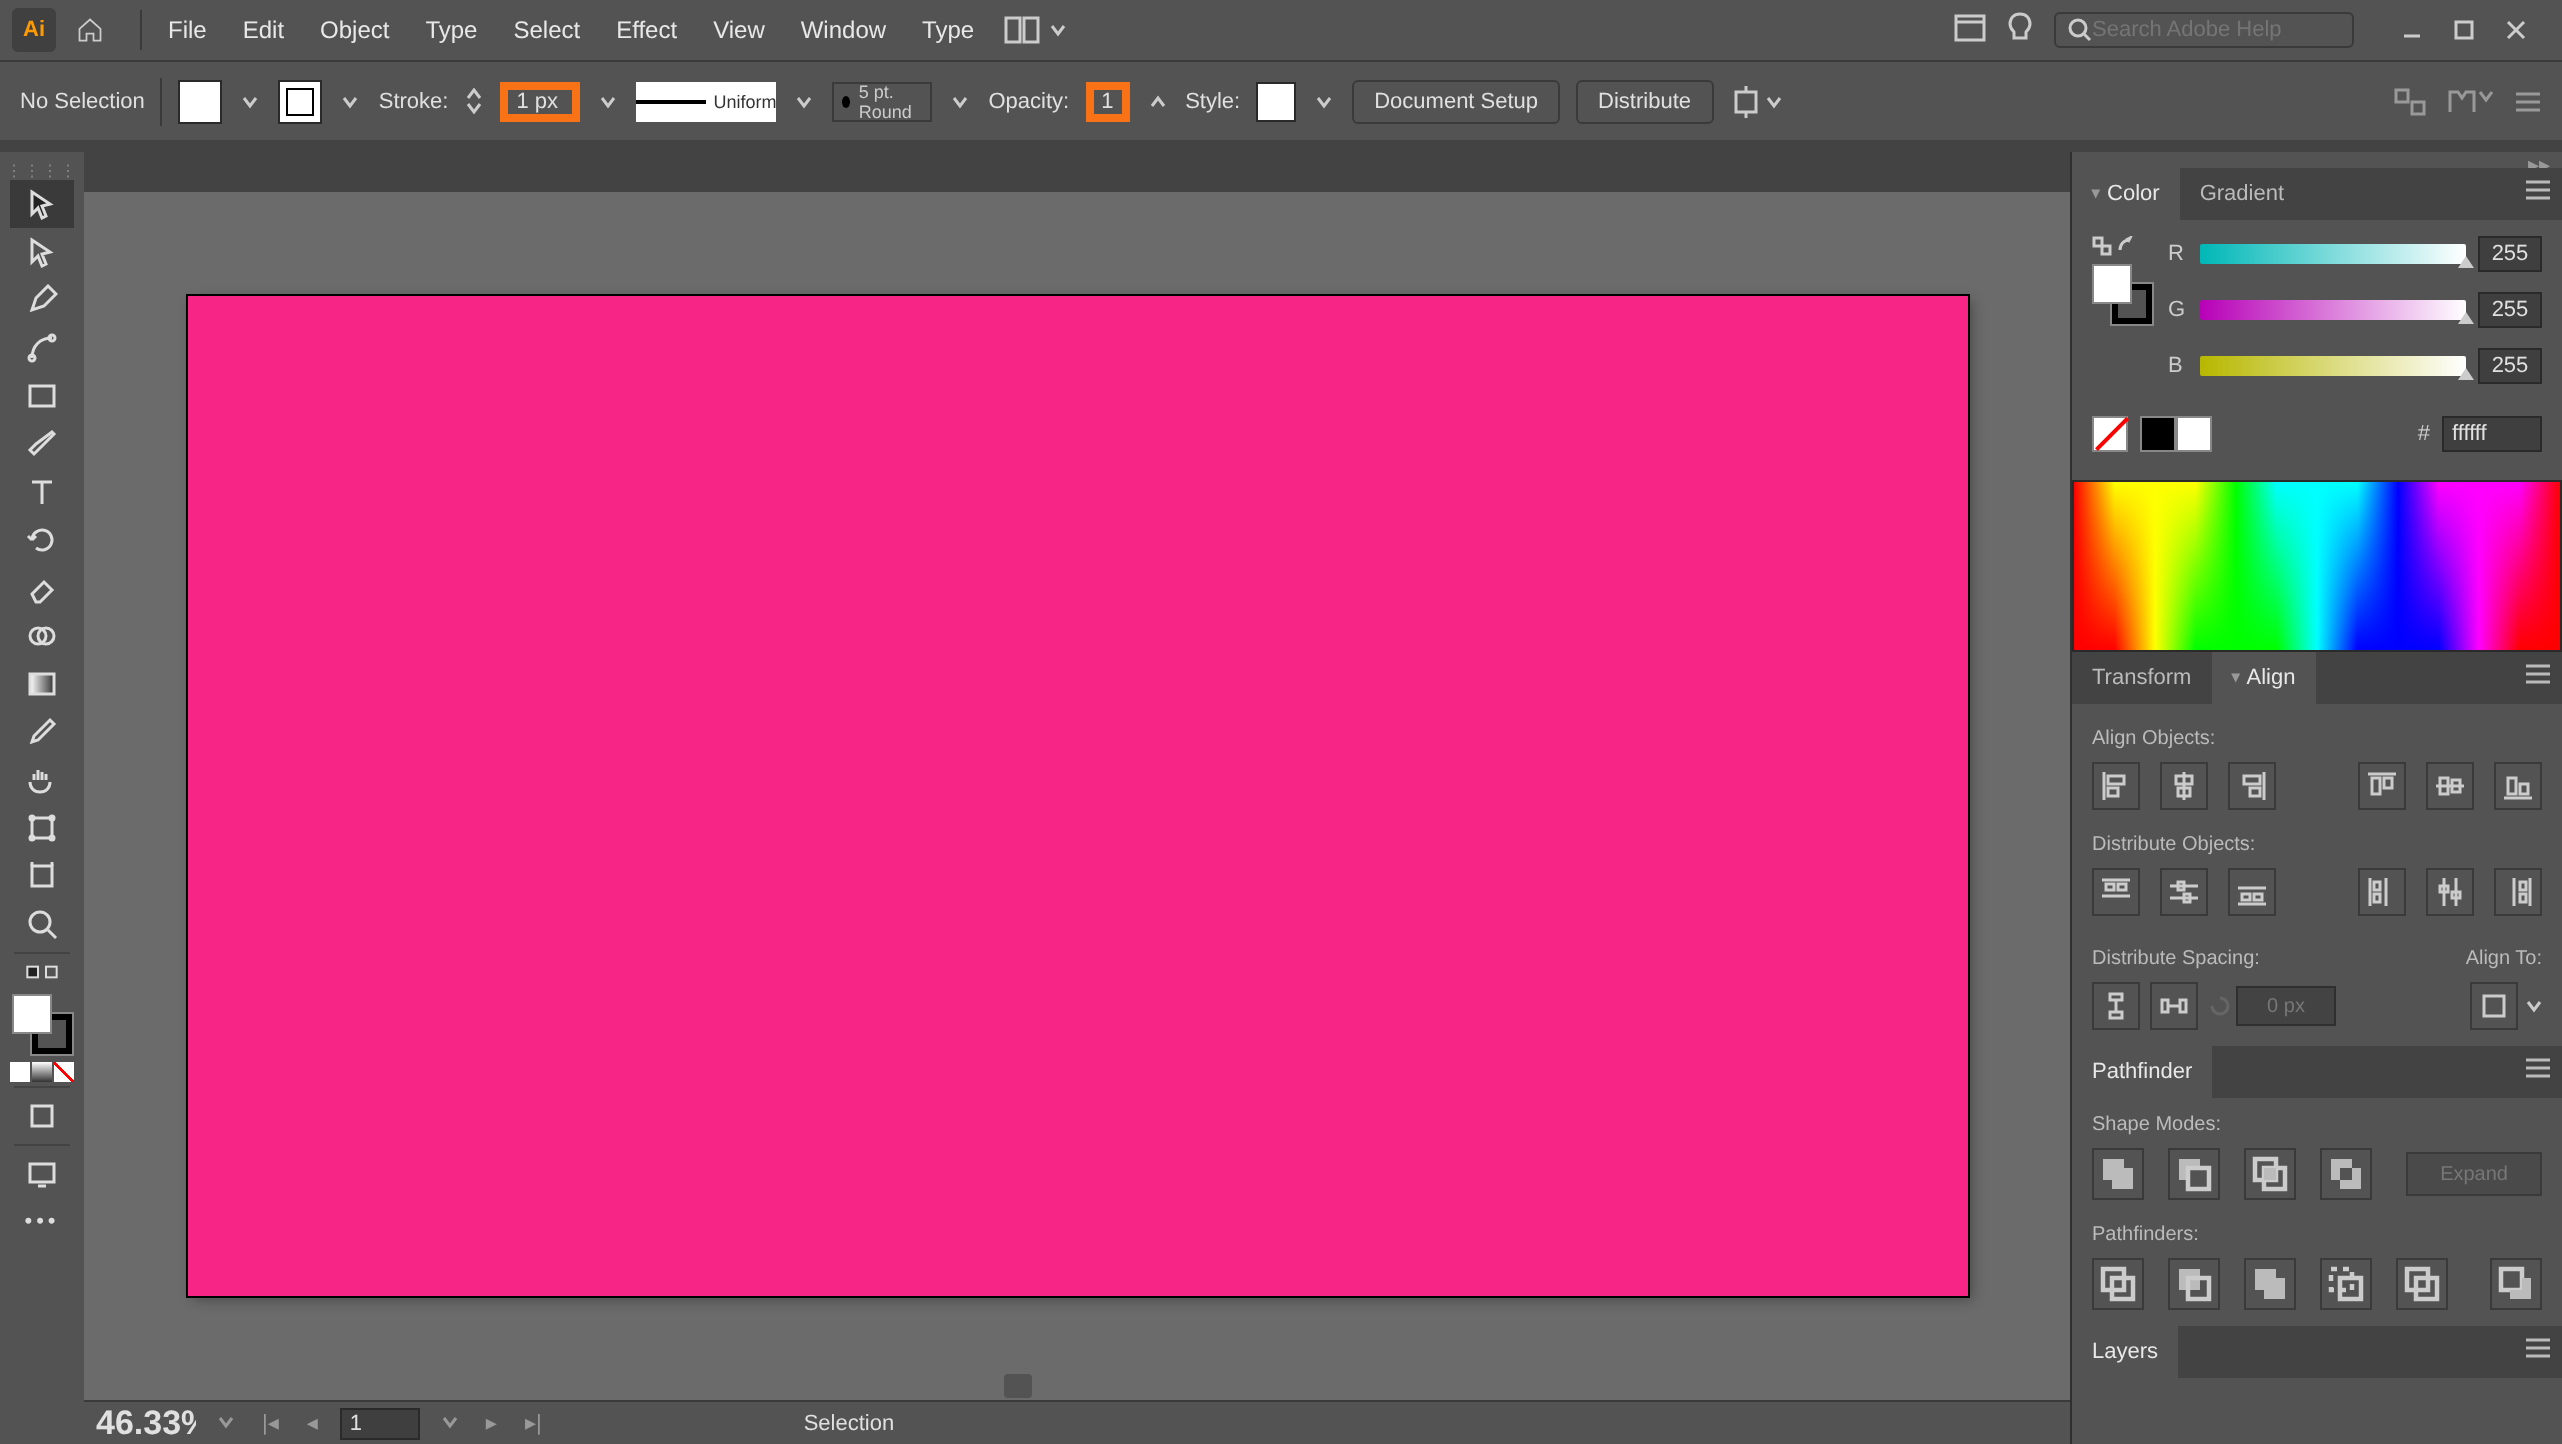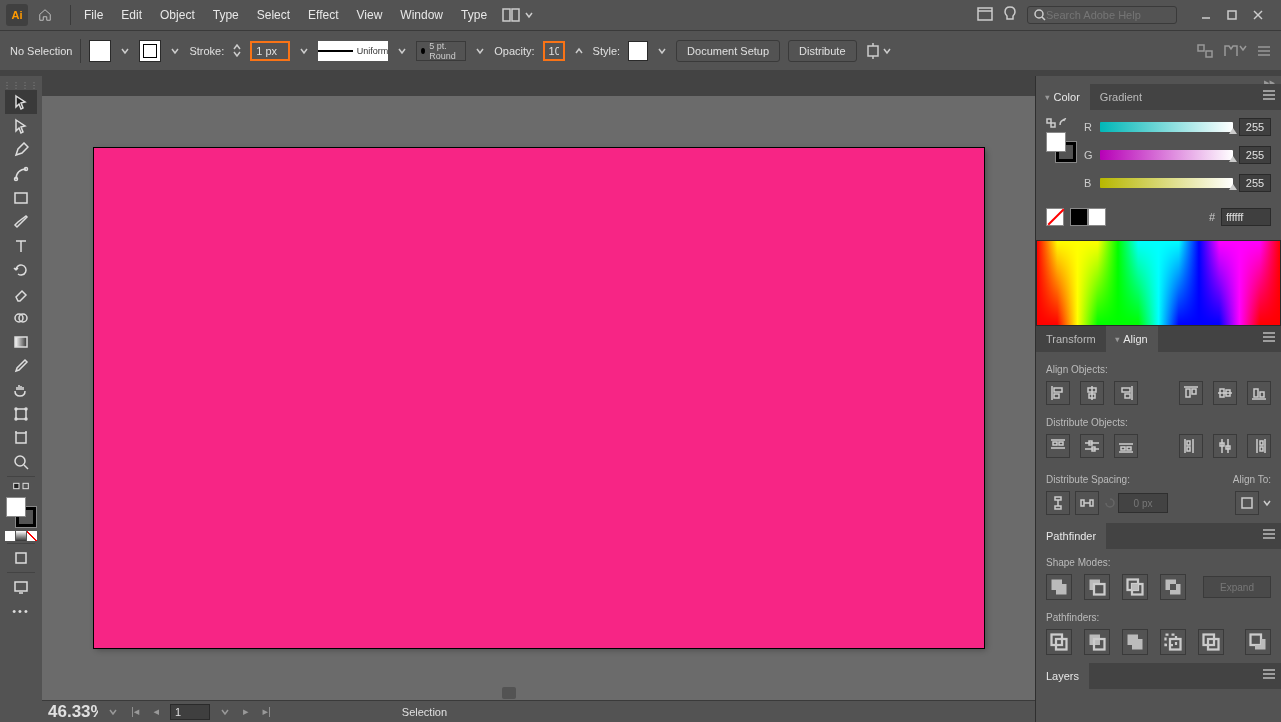--- a/index.html
+++ b/index.html
@@ -19,21 +19,21 @@
 .menubar .win-btn { width:22px; height:18px; display:flex;align-items:center;justify-content:center;color:#ccc;}
 
 
 .controlbar { height: 40px; background: #535353; border-top:1px solid #3a3a3a; display: flex; align-items: center; padding: 0 10px; gap: 8px; }
 .controlbar .label { color: #e0e0e0; font-size: 11px; }
 .controlbar .swatch { width: 22px; height: 22px; border: 1px solid #2a2a2a; }
 .controlbar .swatch.white { background: #fff; }
 .controlbar .swatch.nofill { background: #fff; position: relative; }
 .controlbar .swatch.nofill:after { content:""; position:absolute; inset:3px; border:1px solid #000;}
 .controlbar .dd { width: 12px; height: 22px; display:flex;align-items:center;justify-content:center;color:#ccc;}
-.controlbar input.num { width: 40px; height: 20px; background: #535353; border: 2px solid #f97316; color: #e0e0e0; font-size: 11px; padding: 0 4px; }
+.controlbar input.num { width: 40px; height: 20px; background: #535353; border: 4px solid #f97316; color: #e0e0e0; font-size: 11px; padding: 0 4px; }
 .controlbar .stroke-preview { width:70px;height:20px;background:#fff;display:flex;align-items:center;justify-content:center;}
 .controlbar .stroke-preview .line{width:50px;height:2px;background:#000;}
 .controlbar .brush-preview{width:50px;height:20px;background:#535353;border:1px solid #3a3a3a;display:flex;align-items:center;gap:4px;padding:0 4px;}
 .controlbar .brush-preview .dot{width:6px;height:6px;background:#000;border-radius:50%;}
 .controlbar .btn { background:#535353; border:1px solid #3a3a3a; color:#e0e0e0; font-size:11px; padding:4px 10px; border-radius:3px; }
 .controlbar .right-ctrls{margin-left:auto;display:flex;gap:10px;align-items:center;}
 .controlbar .icon-sm{color:#999;display:flex;}
 
 
 .tabbar { height: 26px; background: #434343; display:flex; align-items:flex-end; }

